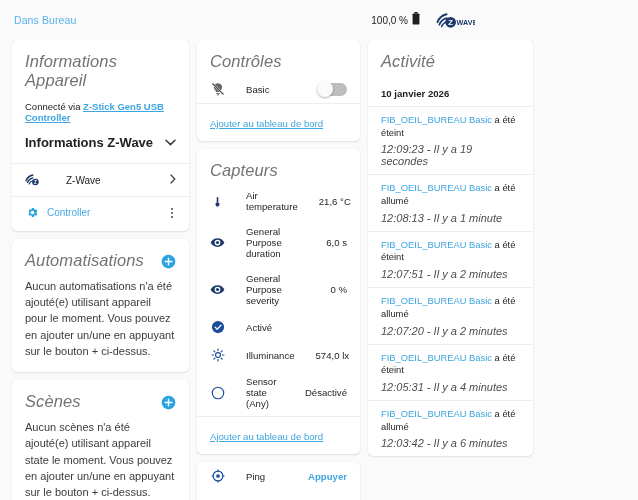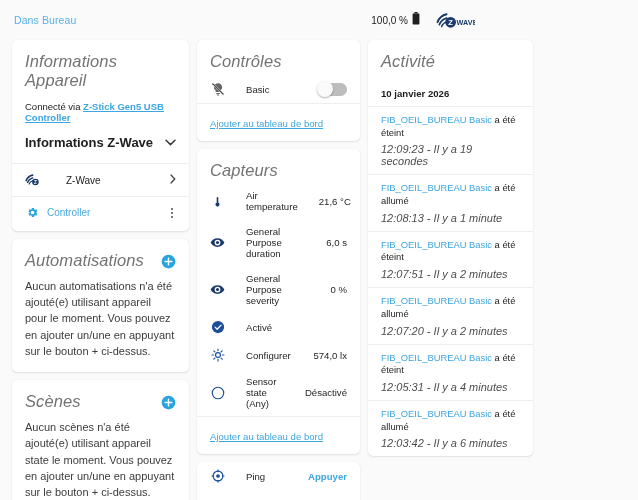--- a/index.html
+++ b/index.html
@@ -346,21 +346,21 @@
           <span class="item-value">Activé</span>
         </div>
 
         <div class="item-row">
           <span class="item-icon">
             <svg width="14" height="14" viewBox="0 0 24 24" fill="none" stroke="#1b4f9c" stroke-width="2" stroke-linecap="round">
               <circle cx="12" cy="12" r="4.2"></circle>
               <path d="M12 1.8v2.6M12 19.6v2.6M1.8 12h2.6M19.6 12h2.6M4.8 4.8l1.9 1.9M17.3 17.3l1.9 1.9M19.2 4.8l-1.9 1.9M6.7 17.3l-1.9 1.9"></path>
             </svg>
           </span>
-          <span class="item-label">Configurer</span>
+          <span class="item-label">Illuminance</span>
           <span class="item-value">574,0 lx</span>
         </div>
 
         <div class="item-row">
           <span class="item-icon">
             <svg width="14" height="14" viewBox="0 0 24 24">
                 <circle cx="12" cy="12" r="9.8" fill="none" stroke="#1b4f9c" stroke-width="2"></circle>
               </svg>
           </span>
           <span class="item-label">Sensor state (Any)</span>

